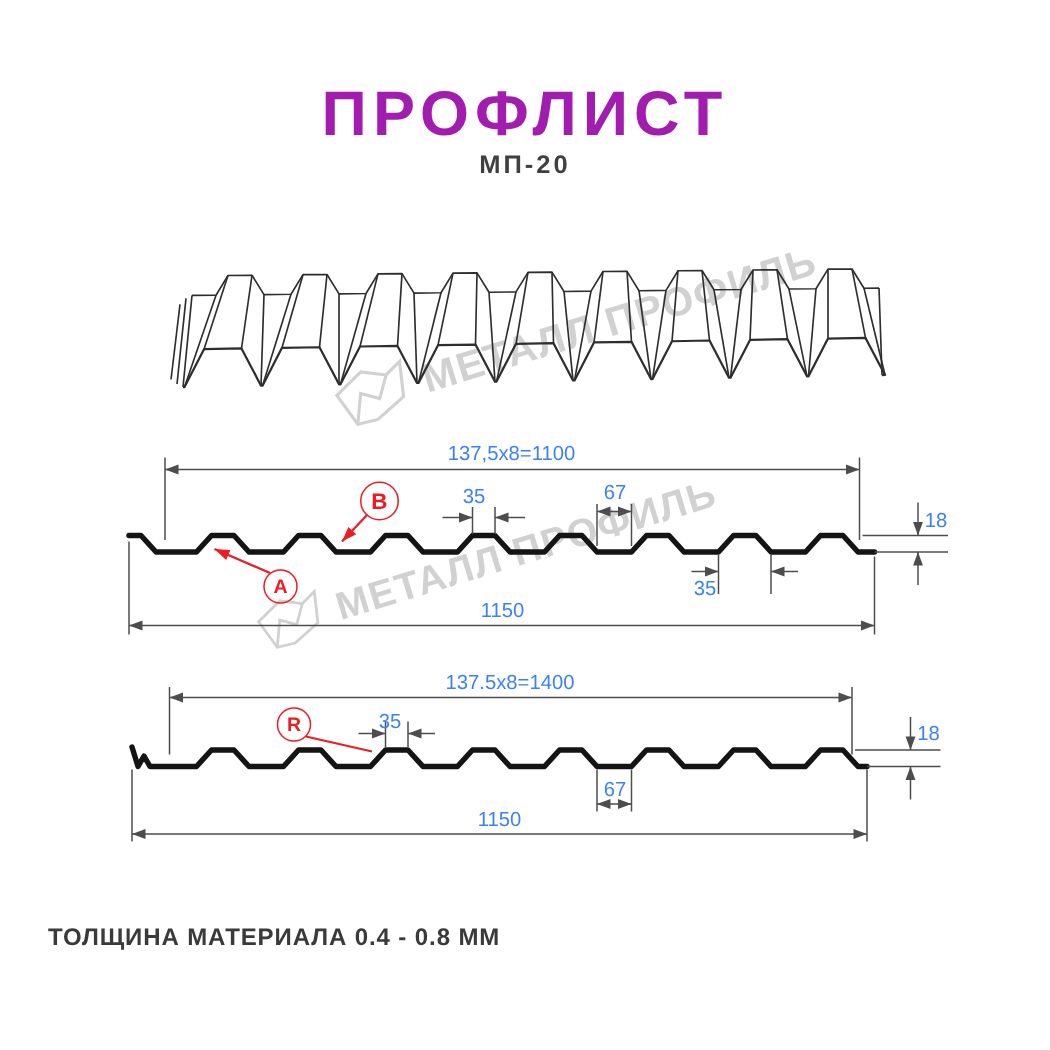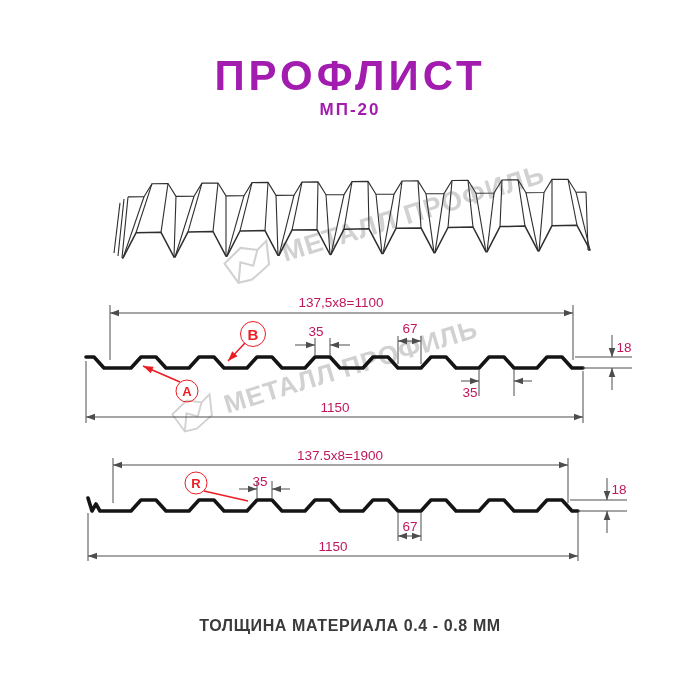--- a/index.html
+++ b/index.html
@@ -1,24 +1,24 @@
 <!DOCTYPE html>
 <html><head>
 <meta charset="utf-8">
 <style>
   html,body{margin:0;padding:0;background:#ffffff;}
   #page{position:relative;width:700px;height:700px;background:#ffffff;overflow:hidden;
         font-family:"Liberation Sans",sans-serif;}
   .title{position:absolute;left:0;right:0;top:52px;text-align:center;
          font-size:42px;font-weight:800;letter-spacing:4px;color:#a21caf;}
   .subtitle{position:absolute;left:0;right:0;top:100px;text-align:center;
-         font-size:17px;font-weight:700;letter-spacing:2px;color:#a21caf;}
-  .footer{position:absolute;left:0;right:0;top:617px;text-align:center;
-         font-size:16px;font-weight:600;letter-spacing:.6px;color:#3a3a3a;}
-  .dim{position:absolute;transform:translate(-50%,-50%);font-size:13.5px;color:#be185d;
+         font-size:17px;font-weight:700;letter-spacing:2px;color:#404040;}
+  .footer{position:absolute;left:0;right:0;top:617px;
+         font-size:16px;font-weight:600;letter-spacing:.6px;color:#3a3a3a;padding-left:32px;}
+  .dim{position:absolute;transform:translate(-50%,-50%);font-size:13.5px;color:#3b82f6;
        white-space:nowrap;background:transparent;}
   .lblcircle{position:absolute;width:21px;height:21px;border:1.6px solid #ed1c24;border-radius:50%;
        display:flex;align-items:center;justify-content:center;font-size:13px;font-weight:700;
        color:#ed1c24;transform:translate(-50%,-50%);}
   .lblcircle.big{width:24px;height:24px;font-size:15px;}
   .wm{position:absolute;display:flex;align-items:center;gap:9px;color:#c9c9c9;
       font-weight:700;white-space:nowrap;transform-origin:0 50%;opacity:.85;}
   #wm1{left:224px;top:252px;font-size:27px;letter-spacing:1px;transform:rotate(-17deg);}
   #wm2{left:172px;top:404px;font-size:26px;letter-spacing:1px;transform:rotate(-17deg);}
   .wm svg{flex:0 0 auto;}
@@ -171,21 +171,21 @@
   <div class="title">ПРОФЛИСТ</div>
   <div class="subtitle">МП-20</div>
 
   <span class="dim" style="left:341px;top:302px">137,5x8=1100</span>
   <span class="dim" style="left:316px;top:331px">35</span>
   <span class="dim" style="left:410px;top:328px">67</span>
   <span class="dim" style="left:624px;top:347px">18</span>
   <span class="dim" style="left:470px;top:392px">35</span>
   <span class="dim" style="left:335px;top:407px">1150</span>
 
-  <span class="dim" style="left:340px;top:455px">137.5x8=1900</span>
+  <span class="dim" style="left:340px;top:455px">137.5x8=1400</span>
   <span class="dim" style="left:260px;top:481px">35</span>
   <span class="dim" style="left:410px;top:526px">67</span>
   <span class="dim" style="left:619px;top:489px">18</span>
   <span class="dim" style="left:333px;top:546px">1150</span>
 
   <div class="lblcircle" style="left:187px;top:391px">
     <span>A</span>
   </div>
   <div class="lblcircle big" style="left:253px;top:334px">
     <span>B</span>

